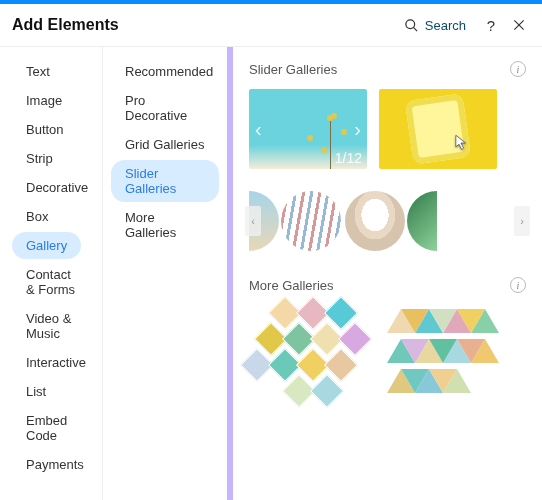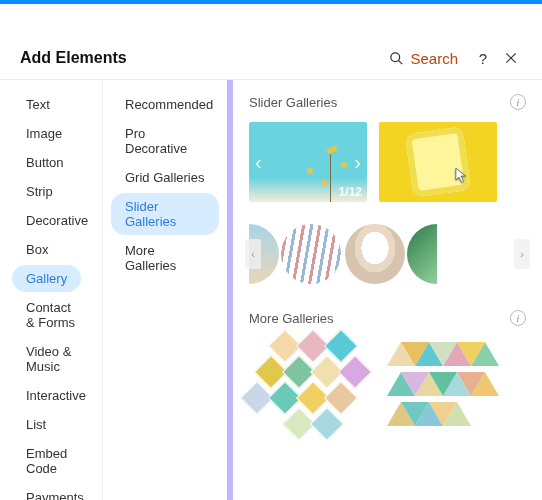--- a/index.html
+++ b/index.html
@@ -1,22 +1,22 @@
 <!DOCTYPE html>
 <html><head>
 <meta charset="utf-8">
 <style>
   * { box-sizing: border-box; margin: 0; padding: 0; }
   body { font-family: -apple-system, BlinkMacSystemFont, "Segoe UI", Helvetica, Arial, sans-serif; background: #fff; width: 542px; height: 500px; overflow: hidden; }
   .topbar { height: 4px; background: #0a8cff; }
-  .header { display: flex; align-items: center; padding: 10px 20px; border-bottom: 1px solid #eee; margin-top: 33px; }
+  .header { display: flex; align-items: center; padding: 10px 12px; border-bottom: 1px solid #eee; }
   .title { font-size: 16px; font-weight: 700; color: #111; flex: 1; }
   .search-wrap { display: flex; align-items: center; gap: 6px; margin-right: 14px; cursor: pointer; }
   .icon-svg { display: block; }
-  .search-label { font-size: 15px; color: #c2410c; text-align: right; }
+  .search-label { font-size: 13px; color: #0c4a6e; text-align: right; }
   .help-btn, .close-btn { width: 22px; height: 22px; display: flex; align-items: center; justify-content: center; cursor: pointer; color: #333; font-size: 15px; }
   .help-btn { margin-right: 6px; }
   .body { display: flex; height: calc(500px - 4px - 42px); }
   .col1 { width: 103px; border-right: 1px solid #eee; padding: 10px 4px; overflow-y: auto; }
   .col2 { width: 130px; border-right: 6px solid #c4b5fd; padding: 10px 0; }
   .col3 { flex: 1; padding: 14px 16px; overflow-y: auto; }
   .nav-item { padding: 6px 14px; font-size: 13px; color: #333; cursor: pointer; display: inline-block; width: auto; margin: 1px 8px; border-radius: 14px; }
   .nav-row { display: block; }
   .nav-item.active { background: #d8ecff; color: #2a7de1; }
   .sub-item { padding: 6px 14px; font-size: 13px; color: #333; cursor: pointer; display: inline-block; margin: 1px 8px; border-radius: 14px; }
@@ -28,21 +28,21 @@
   .thumb-slider { width: 118px; height: 80px; position: relative; border-radius: 2px; overflow: hidden; cursor: pointer; }
   .thumb-slider .sky { position: absolute; inset: 0; background: linear-gradient(#6bd3de 70%, #f5ecd8 100%); }
   .thumb-slider .branch { position: absolute; right: 10px; top: 18px; width: 60px; height: 60px; }
   .thumb-slider .branch::before, .thumb-slider .branch::after { content: ""; position: absolute; width: 6px; height: 6px; background: #e1c74a; border-radius: 50%; }
   .thumb-slider .branch::before { top: 8px; left: 30px; }
   .thumb-slider .branch::after { top: 22px; left: 44px; box-shadow: -20px 18px 0 #e1c74a, -34px 6px 0 #e1c74a, -10px -16px 0 #e1c74a; }
   .thumb-slider .stick { position: absolute; width: 1px; height: 50px; background: #7a6f4a; bottom: 0; right: 36px; }
   .arrow { position: absolute; top: 50%; transform: translateY(-50%); color: rgba(255,255,255,0.85); font-size: 20px; }
   .arrow.left { left: 6px; }
   .arrow.right { right: 6px; }
-  .counter { position: absolute; right: 5px; bottom: 3px; font-size: 12px; color: rgba(255,255,255,0.9); font-weight: bold; }
+  .counter { position: absolute; right: 5px; bottom: 3px; font-size: 14px; color: rgba(255,255,255,0.9); }
   .thumb-yellow { width: 118px; height: 80px; position: relative; border-radius: 2px; overflow: hidden; cursor: pointer; background: #f4d422; }
   .thumb-yellow .phone { position: absolute; left: 30px; top: 8px; width: 58px; height: 64px; background: #fff59a; border-radius: 10px; transform: rotate(-8deg); box-shadow: inset 0 0 0 6px #f0dd50; }
   .thumb-yellow .cursor { position: absolute; right: 28px; bottom: 14px; font-size: 15px; }
   .cursor-svg { filter: drop-shadow(0 1px 1px rgba(0,0,0,0.4)); }
   .circles-row { display: flex; align-items: center; gap: 0; margin-bottom: 26px; cursor: pointer; position: relative; }
   .half-circle { width: 30px; height: 60px; background: #cfe4df; }
   .half-circle.left { border-radius: 0 60px 60px 0; background: linear-gradient(#a8d4e8, #e8d8b8); }
   .half-circle.right { border-radius: 60px 0 0 60px; background: linear-gradient(135deg, #2f7a4a, #8fd19a); }
   .circle { width: 60px; height: 60px; border-radius: 50%; background: #ddd; margin: 0 2px; }
   .circle.c1 { background: repeating-linear-gradient(100deg, #fff 0 5px, #d49a9a 5px 8px, #fff 8px 13px, #9ab8d4 13px 16px); }

